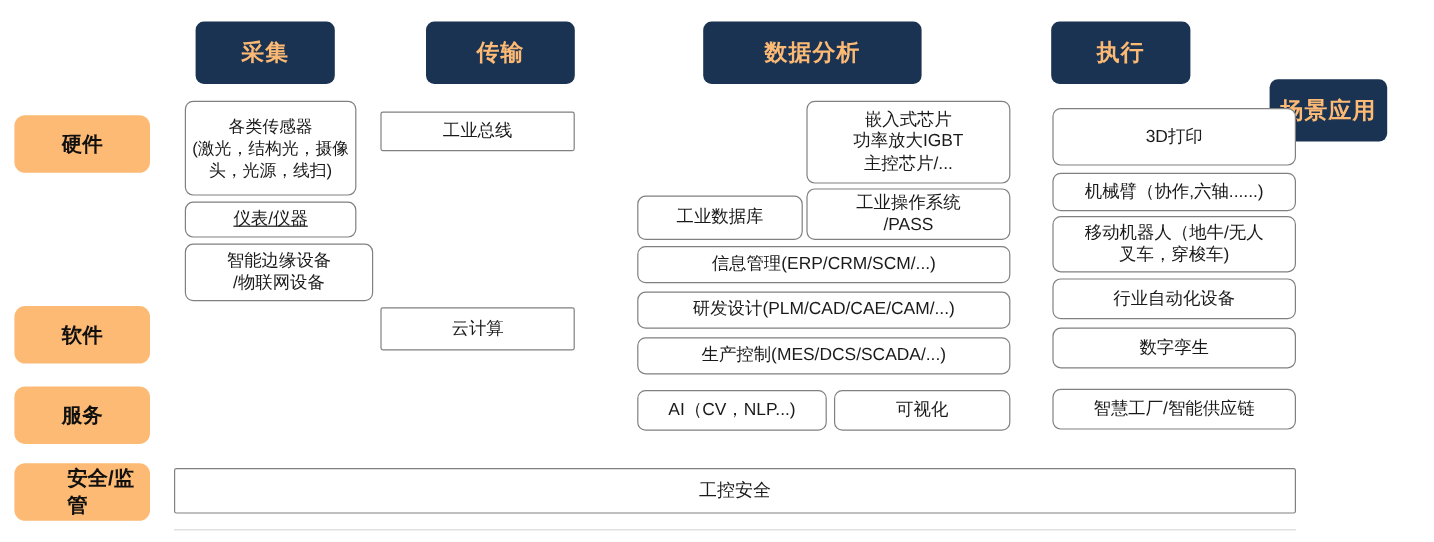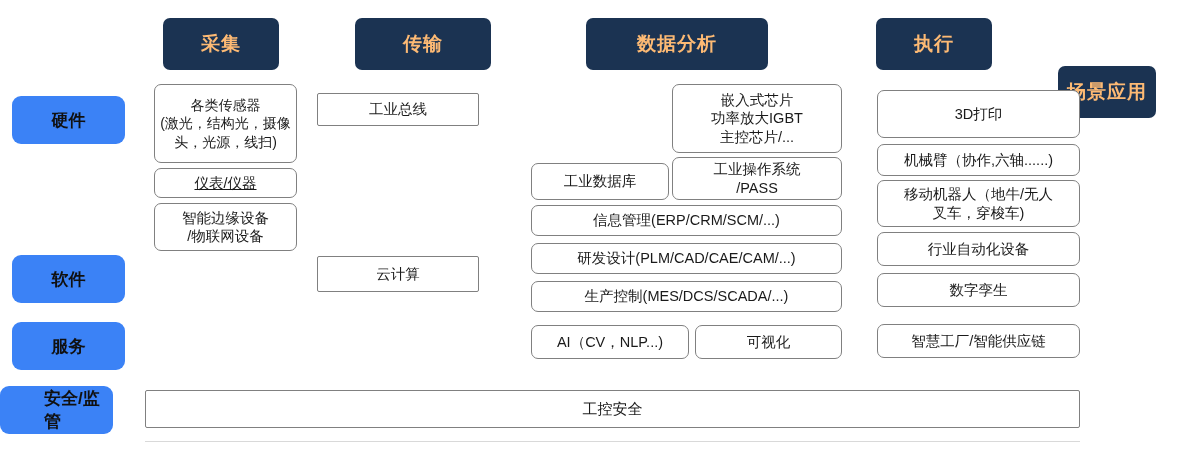--- a/index.html
+++ b/index.html
@@ -20,21 +20,21 @@
     font-weight:bold;
     font-size:19px;
     display:flex;align-items:center;justify-content:center;
     letter-spacing:1px;
     box-sizing:border-box;
   }
 
   
   .rowlab{
     position:absolute;
-    background:#3b82f6;
+    background:#fdba74;
     border-radius:9px;
     color:#101010;
     font-weight:bold;
     font-size:17px;
     display:flex;align-items:center;justify-content:center;
     box-sizing:border-box;
   }
 
   
   .box{
@@ -66,21 +66,21 @@
 </style>
 </head>
 <body>
 
 <div id="stage">
 
   <div class="hdr" style="left:163px;top:18px;width:116px;height:52px;">
     <span>采集</span>
   </div>
 
-  <div class="hdr" style="left:355px;top:18px;width:136px;height:52px;">
+  <div class="hdr" style="left:355px;top:18px;width:124px;height:52px;">
     <span>传输</span>
   </div>
 
   <div class="hdr" style="left:586px;top:18px;width:182px;height:52px;">
     <span>数据分析</span>
   </div>
 
   <div class="hdr" style="left:876px;top:18px;width:116px;height:52px;">
     <span>执行</span>
   </div>
@@ -94,34 +94,34 @@
   </div>
 
   <div class="rowlab" style="left:12px;top:255px;width:113px;height:48px;">
     <span>软件</span>
   </div>
 
   <div class="rowlab" style="left:12px;top:322px;width:113px;height:48px;">
     <span>服务</span>
   </div>
 
-  <div class="rowlab" style="left:0;top:386px;width:113px;height:48px;padding-left:44px;">
+  <div class="rowlab" style="left:12px;top:386px;width:113px;height:48px;padding-left:44px;">
     <span>安全/监管</span>
   </div>
 
   <div class="box" style="left:154px;top:84px;width:143px;height:79px;font-size:14px;line-height:1.30;">
     <span>各类传感器
 (激光，结构光，摄像头，光源，线扫)</span>
   </div>
 
   <div class="box" style="left:154px;top:168px;width:143px;height:30px;text-decoration:underline;">
     <span>仪表/仪器</span>
   </div>
 
-  <div class="box" style="left:154px;top:203px;width:143px;height:48px;">
+  <div class="box" style="left:154px;top:203px;width:157px;height:48px;">
     <span>智能边缘设备
 /物联网设备</span>
   </div>
 
   <div class="box sq" style="left:317px;top:93px;width:162px;height:33px;">
     <span>工业总线</span>
   </div>
 
 
   <div class="box sq" style="left:317px;top:256px;width:162px;height:36px;">

